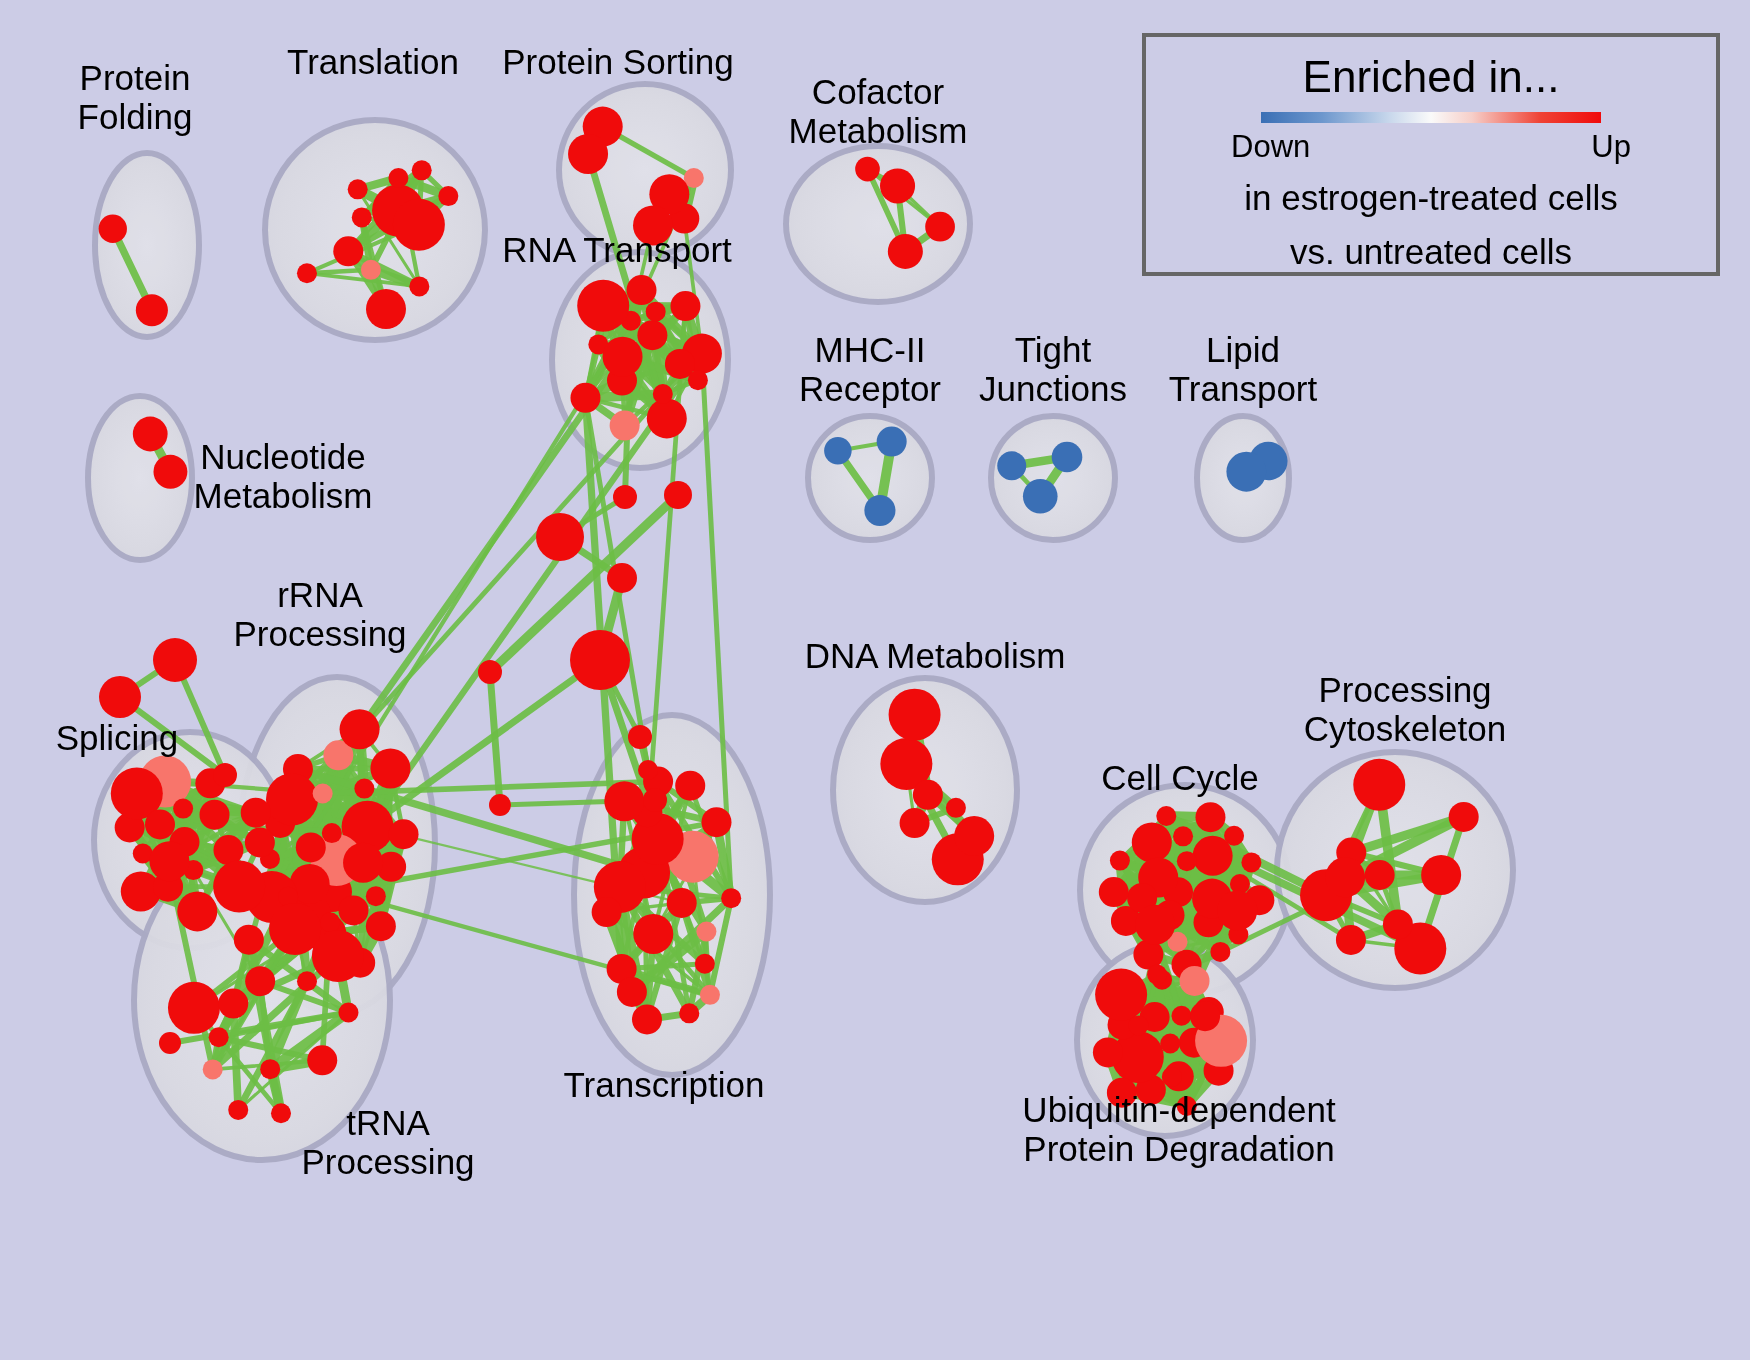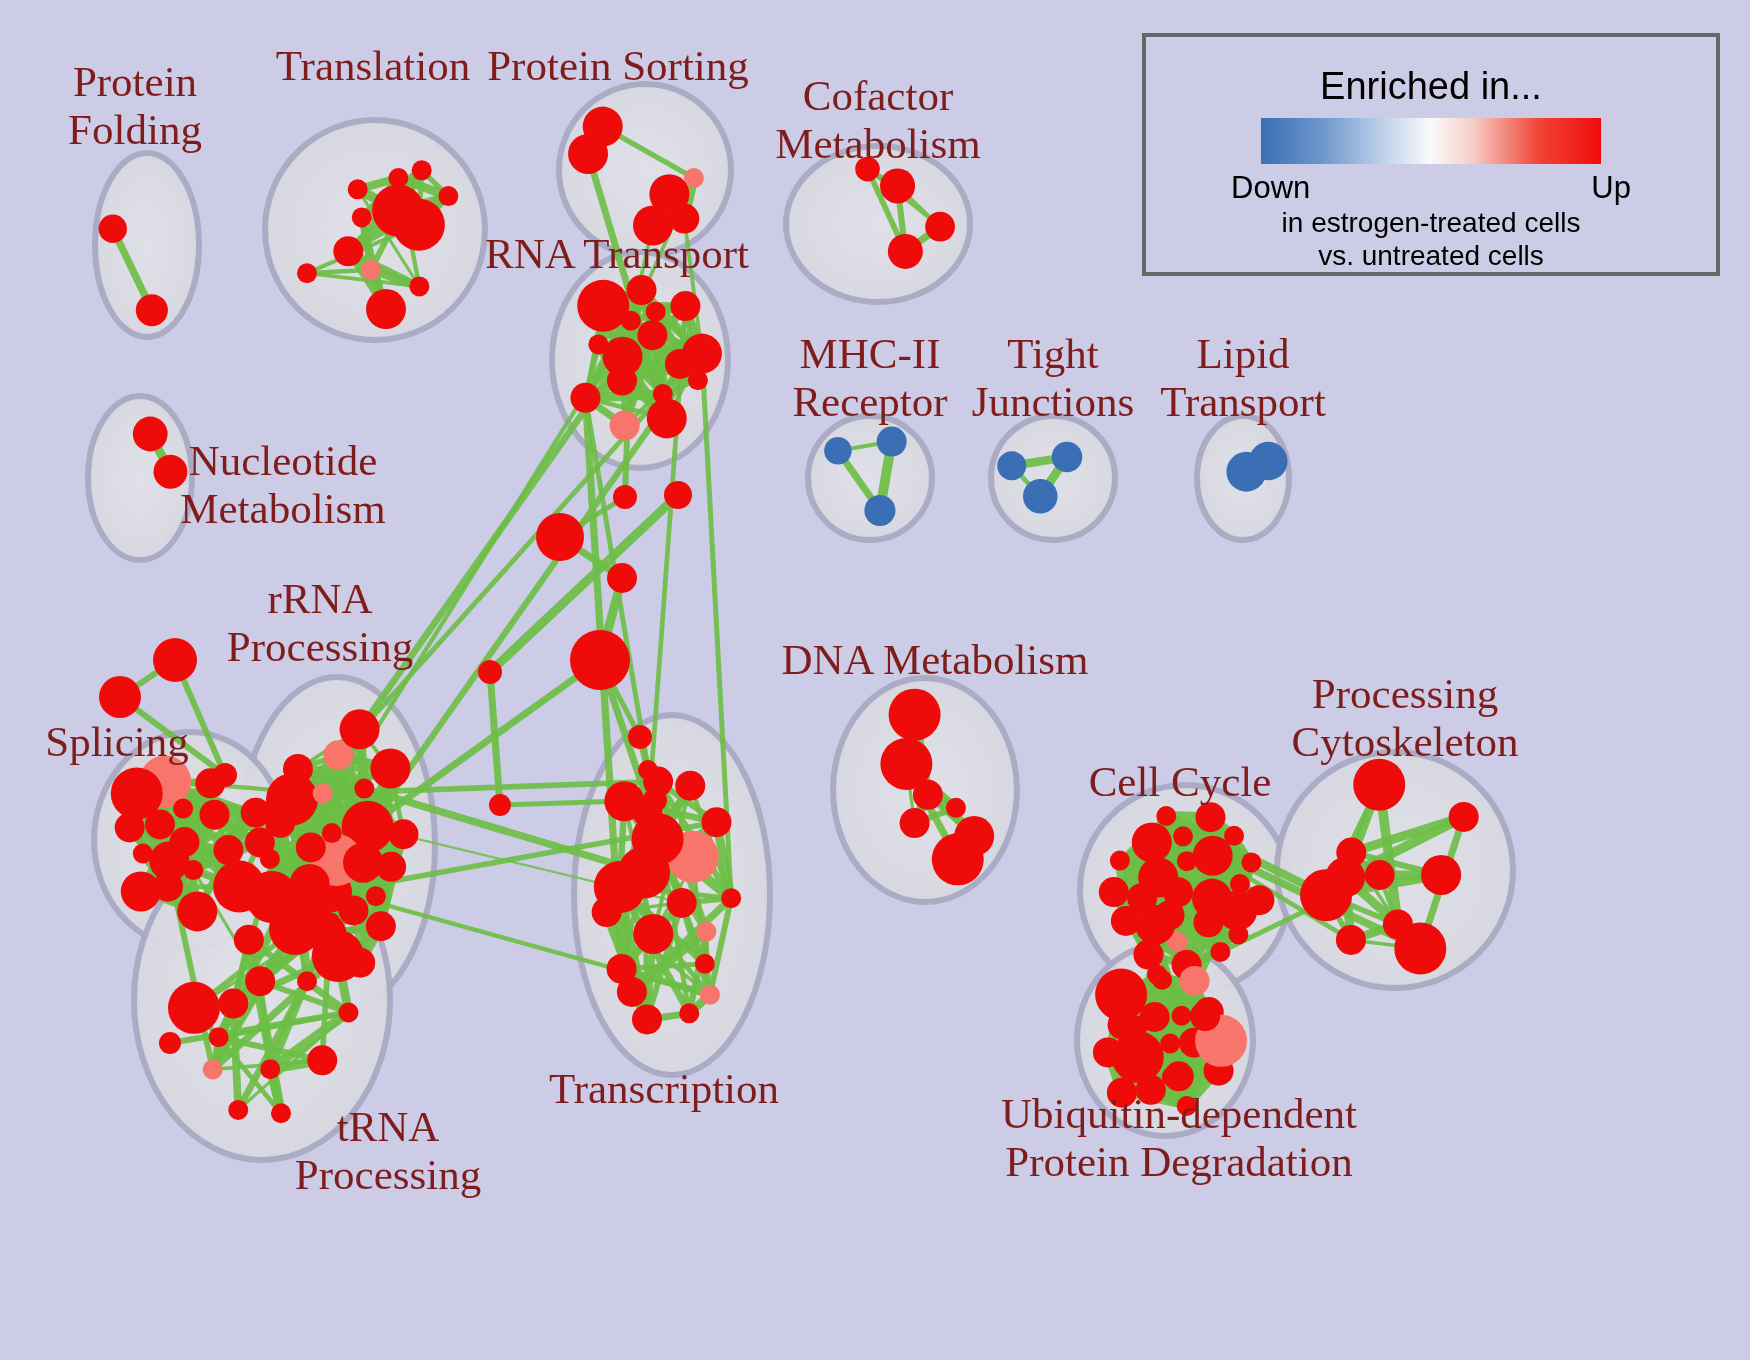--- a/index.html
+++ b/index.html
@@ -1,31 +1,31 @@
 <!DOCTYPE html>
 <html><head>
 <meta charset="utf-8">
 <title>Enrichment Map Network</title>
 <style>
   html,body{margin:0;padding:0;background:#fff;}
   body{font-family:"Liberation Sans", sans-serif;}
   #stage{position:relative;width:1750px;height:1360px;background:#ccccE6;overflow:hidden;}
   #net{position:absolute;left:0;top:0;width:1750px;height:1360px;}
-  .lbl{position:absolute;color:#7f1d1d;font-family:Liberation Serif, serif;
-       font-size:43px;line-height:1.12;text-align:center;white-space:pre;
+  .lbl{position:absolute;color:#000000;font-family:Liberation Sans, sans-serif;
+       font-size:35px;line-height:1.12;text-align:center;white-space:pre;
        transform:translateX(-50%);pointer-events:none;}
   #legend{position:absolute;left:1142px;top:33px;width:578px;height:243px;
           background:#ccccE6;border:4px solid #666;box-sizing:border-box;
           display:flex;flex-direction:column;align-items:center;}
-  #legend .ttl{font-size:38px;margin-top:28px;color:#000;}
+  #legend .ttl{font-size:44px;margin-top:15px;color:#000;}
   #legend .bar{width:340px;height:62px;margin-top:10px;
       background:linear-gradient(to right,#3a6fb5 0%,#6d97cd 18%,#c9d8ec 38%,#fafafa 50%,#f6cfc9 62%,#ef4335 82%,#f00b0b 100%);}
   #legend .ends{width:400px;display:flex;justify-content:space-between;
       font-size:31px;margin-top:6px;color:#000;}
-  #legend .sub{font-size:28px;margin-top:0;color:#000;text-align:center;line-height:1.18;}
+  #legend .sub{font-size:35px;margin-top:12px;color:#000;text-align:center;line-height:1.18;}
 </style>
 </head>
 <body>
 
 <div id="stage">
 
   <svg id="net" viewBox="0 0 1750 1360">
     <defs>
       <radialGradient id="cg" cx="50%" cy="50%" r="62%">
         <stop offset="0%" stop-color="#e2e2ea"></stop>

